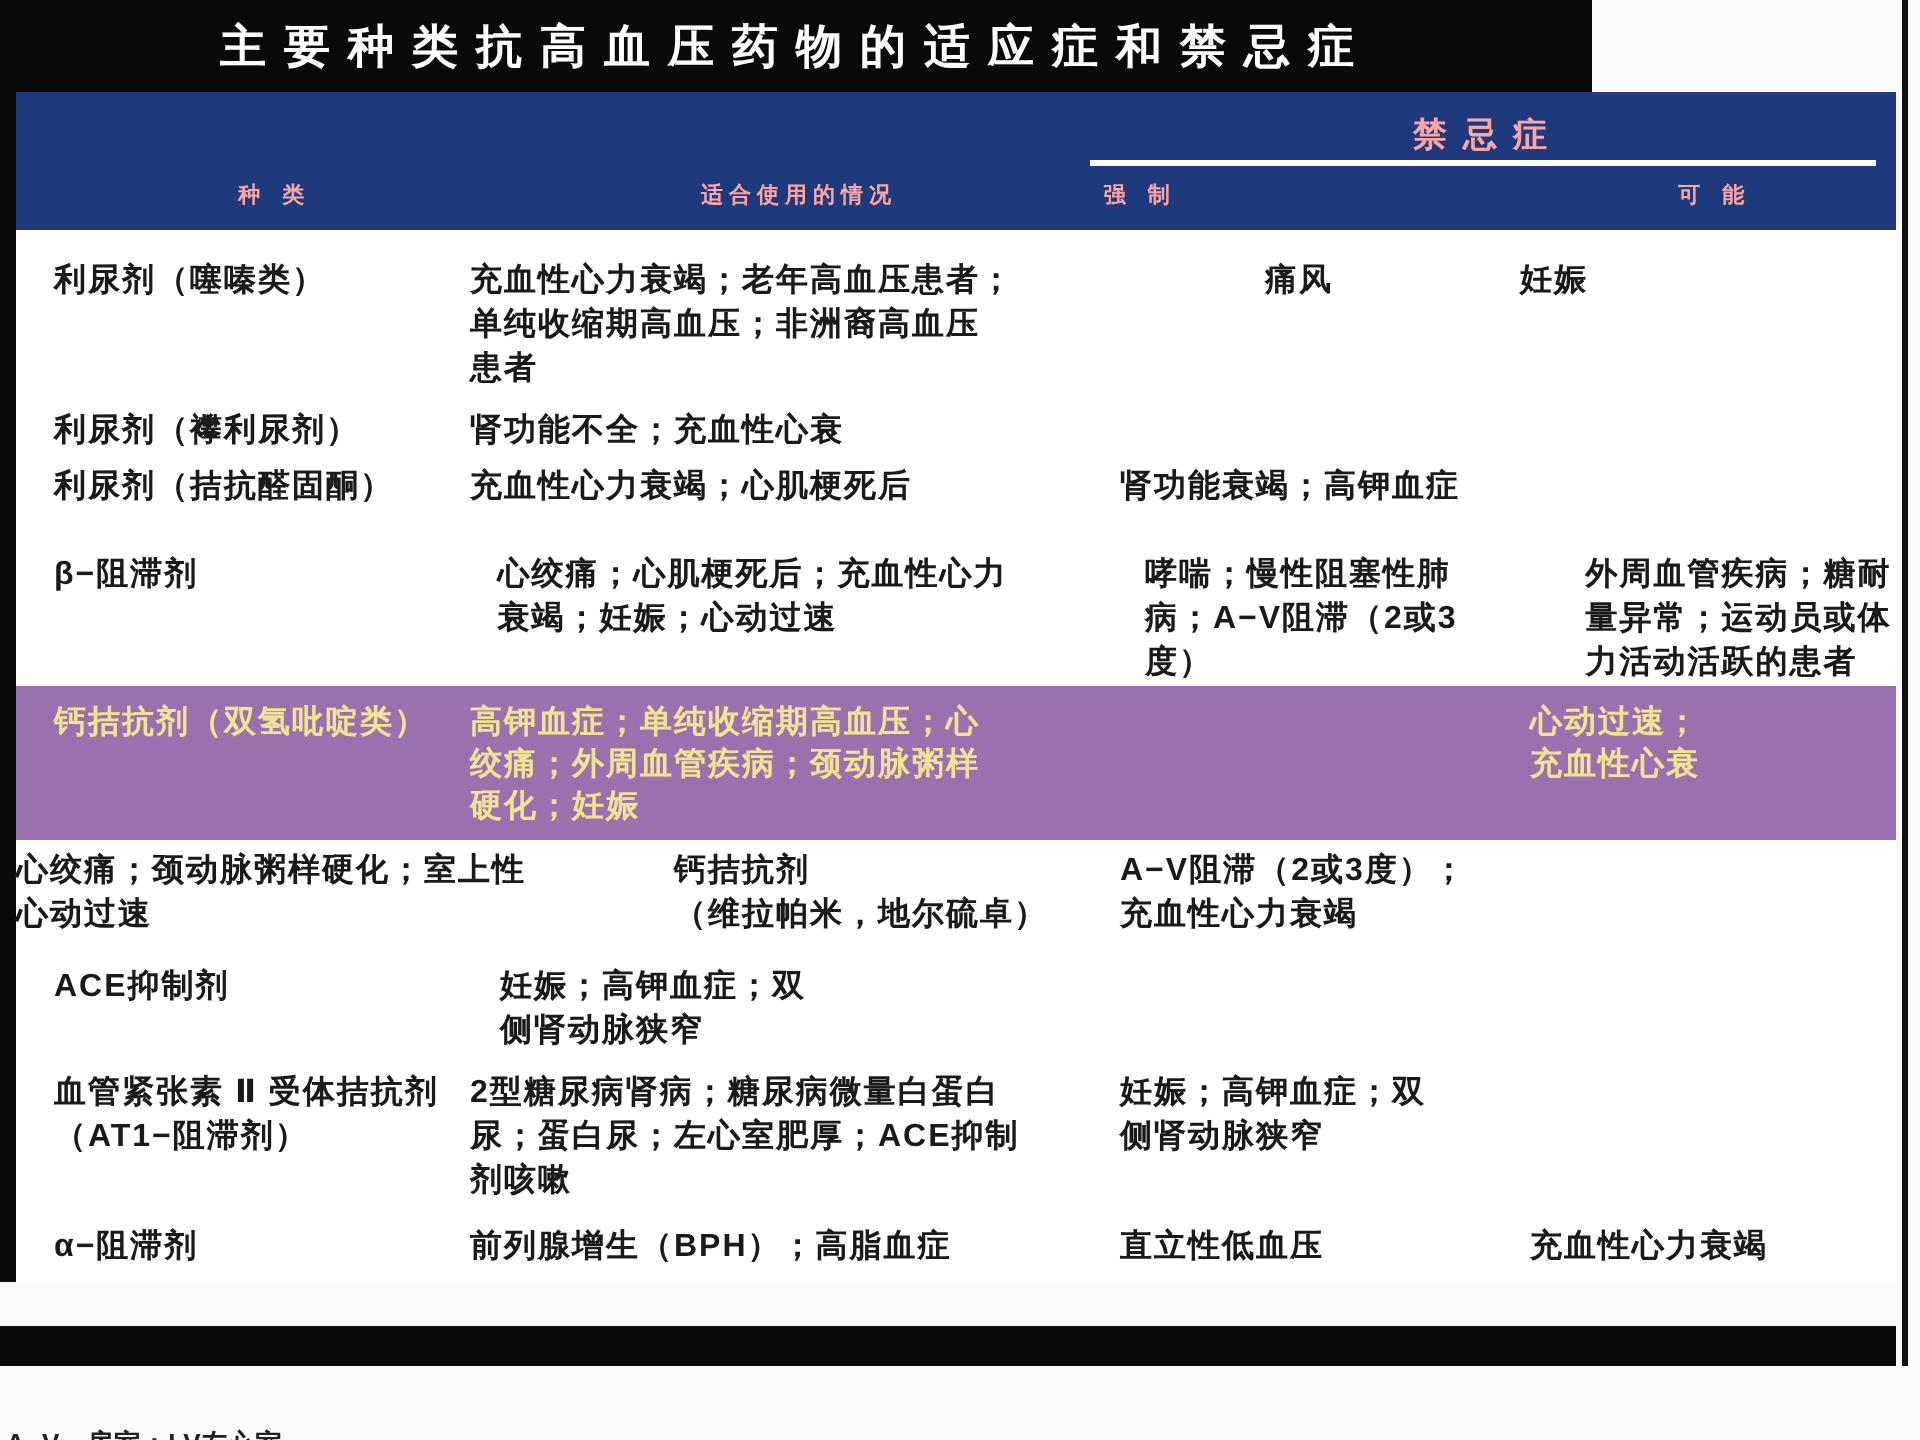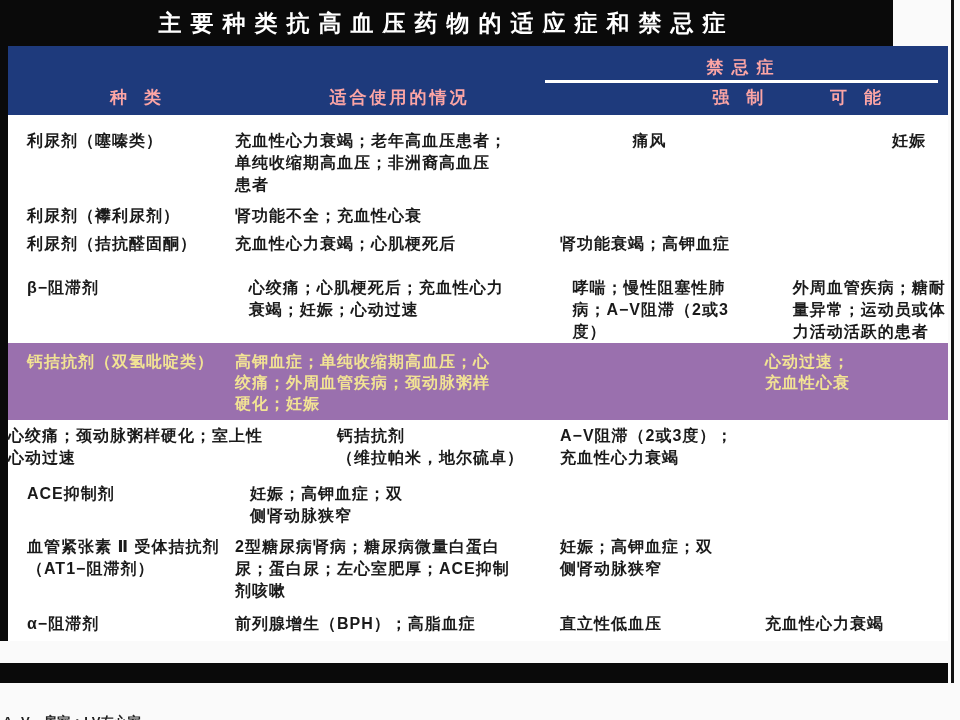--- a/index.html
+++ b/index.html
@@ -14,21 +14,21 @@
   html,body{width:960px;height:720px;}
   body{
     position:relative;
     background:var(--page-bg);
     font-family:"Liberation Sans","DejaVu Sans",sans-serif;
     color:var(--body-text);
     overflow:hidden;
   }
   
   .title-bar{
-    position:absolute;left:0;top:0;width:893px;height:46px;
+    position:absolute;left:0;top:0;width:796px;height:46px;
     background:var(--bar-black);
     display:flex;align-items:center;justify-content:center;
   }
   .title-bar h1{
     color:#ffffff;font-size:23px;font-weight:bold;
     letter-spacing:9px;white-space:nowrap;
   }
   .right-rule{
     position:absolute;left:951px;top:0;width:3px;height:683px;
     background:#111;
@@ -54,40 +54,40 @@
     flex:1;display:flex;align-items:center;justify-content:center;
     font-size:17px;letter-spacing:8px;
     position:relative;padding-top:8px;
   }
   .group-underline{
     position:absolute;left:5px;right:10px;bottom:-3px;height:3px;background:#ffffff;
   }
   .cols-row{
     position:absolute;left:16px;top:34px;right:0;height:35px;
     display:flex;align-items:center;
-    font-size:17px;
+    font-size:11px;
   }
   .h-type{width:227px;text-align:center;}
   .h-suit{width:310px;text-align:center;letter-spacing:3px;}
-  .h-mand{width:215px;text-align:right;}
+  .h-mand{width:215px;text-align:left;}
   .h-poss{width:188px;text-align:center;}
   
   .tbody{padding-bottom:6px;}
   .row{
     display:flex;align-items:flex-start;
     font-size:16px;font-weight:bold;line-height:22px;letter-spacing:1px;
   }
   .cell{white-space:pre-line;}
   .c-type{width:227px;padding-left:19px;padding-right:4px;}
   .c-suit{width:310px;padding-right:8px;}
   .c-mand{width:215px;padding-left:15px;padding-right:6px;}
   .c-poss{width:188px;padding-left:5px;padding-right:2px;}
   .row-1{margin-top:15px;}
   .row-1 .c-mand{text-align:center;padding-left:0;}
-  .row-1 .c-poss{text-align:right;padding-left:0;padding-right:22px;}
+  .row-1 .c-poss{text-align:left;padding-left:0;padding-right:22px;}
   .row-2{margin-top:9px;}
   .row-3{margin-top:6px;}
   .row-4{margin-top:22px;gap:45px;}
   .row-5{margin-top:0;}
   .row-6{margin-top:5px;}
   .row-7{margin-top:14px;}
   .row-8{margin-top:9px;}
   .row-9{margin-top:11px;}
   .row.highlight{
     background:var(--hl-purple);

